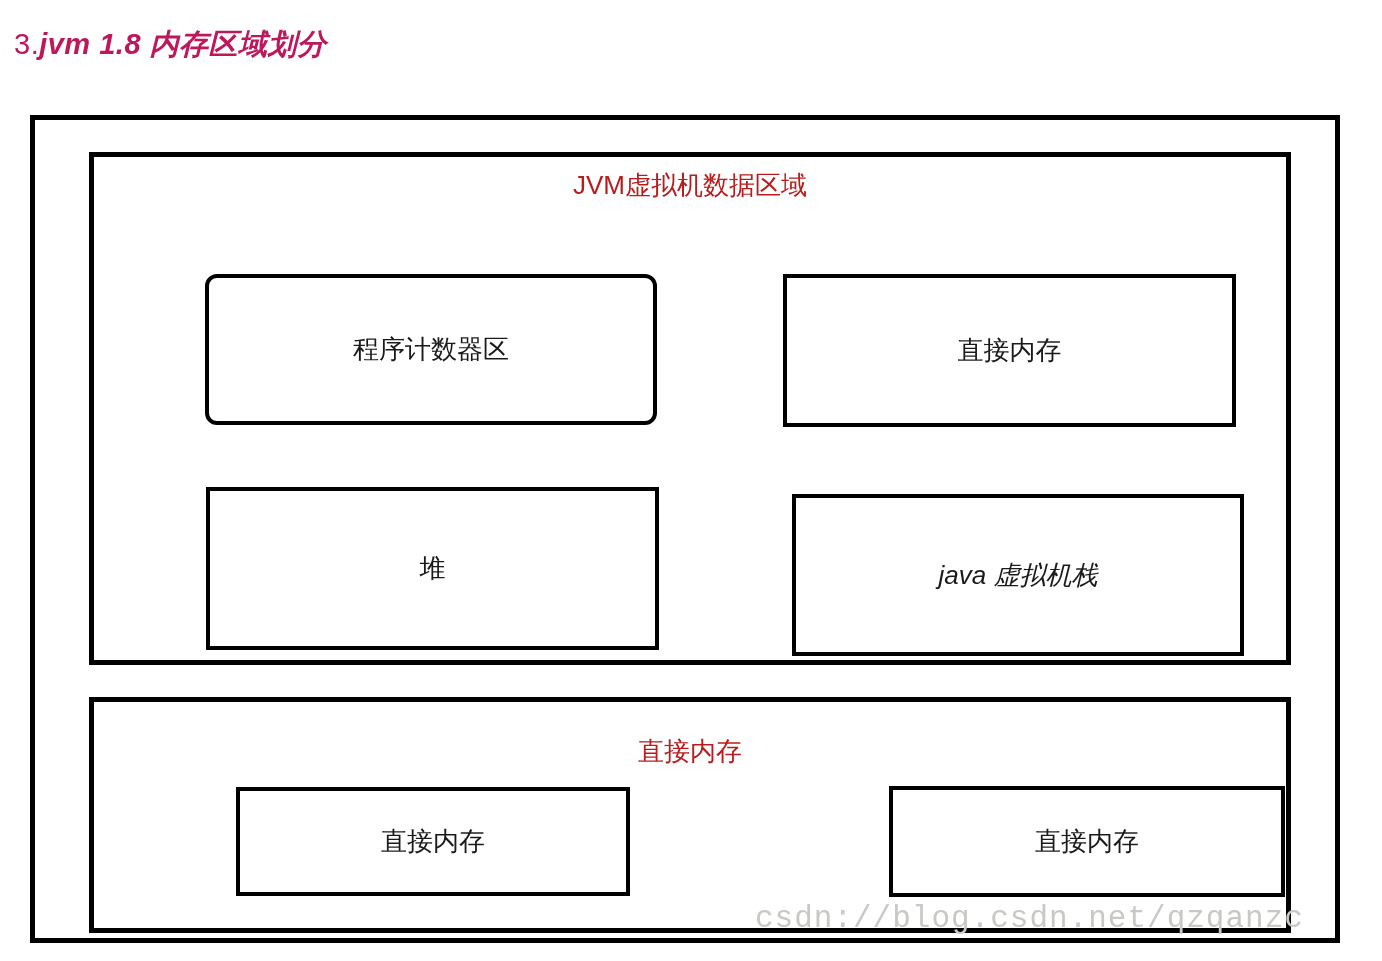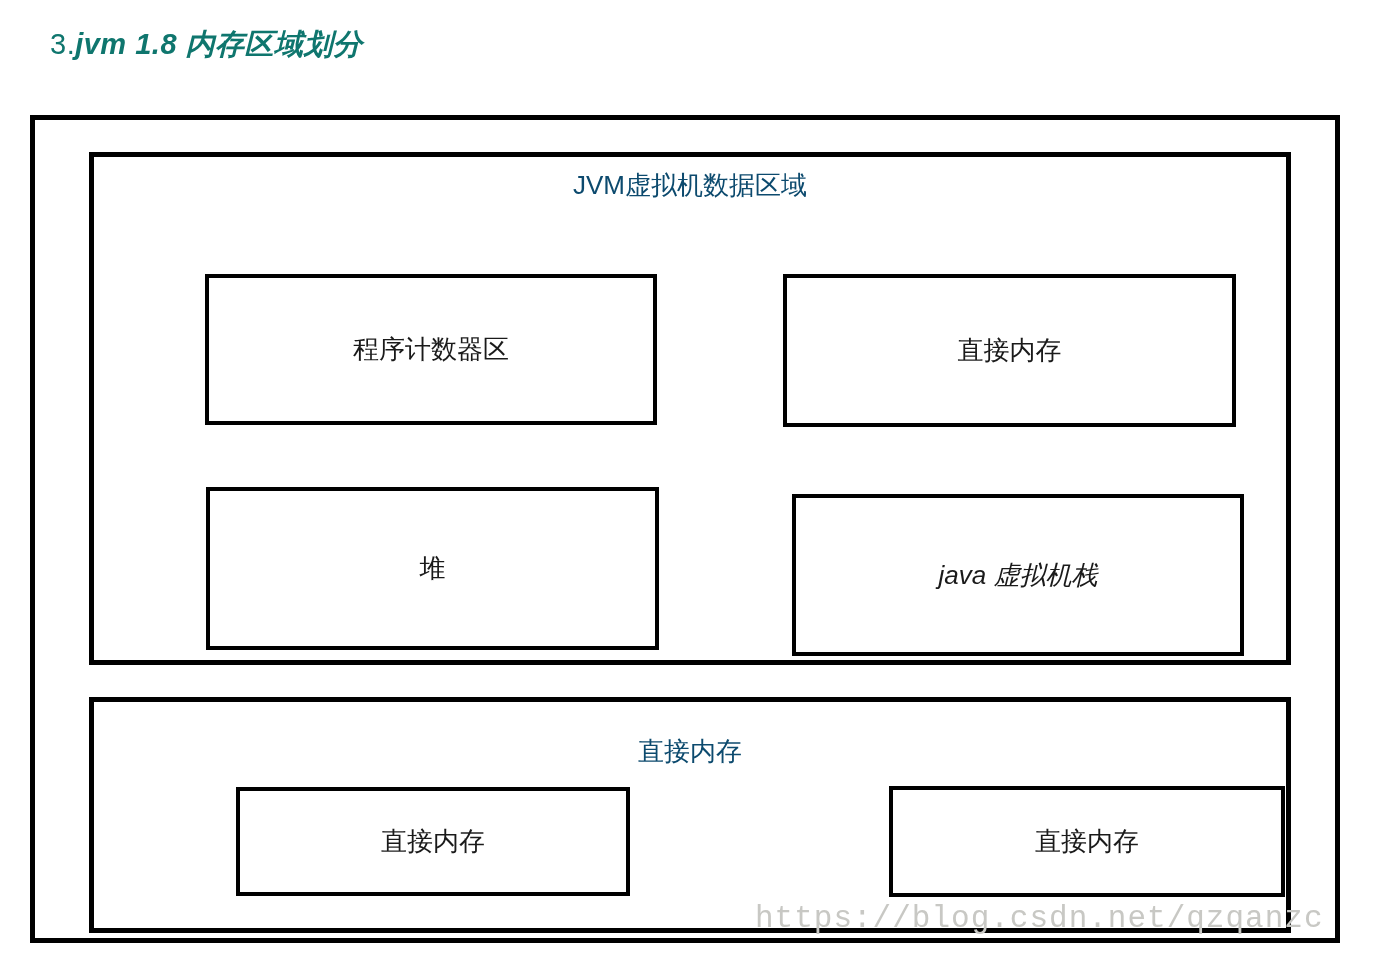--- a/index.html
+++ b/index.html
@@ -13,24 +13,23 @@
     width: 1382px;
     height: 961px;
     background: #ffffff;
     overflow: hidden;
   }
   .page-title {
     position: absolute;
     left: 14px;
     top: 6px;
     font-size: 29px;
-    color: #0f766e;
+    color: #be185d;
     letter-spacing: 0.5px;
     white-space: nowrap;
-    margin-left: 36px;
   }
   .page-title .title-prefix {
     font-style: normal;
     font-weight: normal;
   }
   .page-title .title-main {
     font-style: italic;
     font-weight: bold;
   }
   .outer-box {
@@ -59,21 +58,21 @@
     height: 226px;
     border: 5px solid #000000;
     background: #ffffff;
   }
   .area-title {
     position: absolute;
     left: 0;
     width: 100%;
     text-align: center;
     font-size: 26px;
-    color: #0c4a6e;
+    color: #b91c1c;
     font-weight: normal;
   }
   .jvm-box .area-title { top: 11px; }
   .native-box .area-title { top: 32px; }
   .mem-box {
     position: absolute;
     border: 4px solid #000000;
     background: #ffffff;
     display: flex;
     align-items: center;
@@ -108,21 +107,21 @@
 
   <h1 class="page-title">
     <span class="title-prefix">3.</span><span class="title-main">jvm 1.8 内存区域划分</span>
   </h1>
 
   <div class="outer-box">
 
     <div class="jvm-box" style="left:54px; top:32px;">
       <div class="area-title">JVM虚拟机数据区域</div>
 
-      <div class="mem-box box-pc" style="left:111px; top:117px;">
+      <div class="mem-box box-pc" style="left:111px; top:117px;border-radius:12px;">
         <span>程序计数器区</span>
       </div>
 
       <div class="mem-box box-nms" style="left:689px; top:117px;">
         <span>直接内存</span>
       </div>
 
       <div class="mem-box box-heap" style="left:112px; top:330px;">
         <span>堆</span>
       </div>
@@ -139,15 +138,15 @@
         <span>直接内存</span>
       </div>
 
       <div class="mem-box box-direct" style="left:795px; top:84px;">
         <span>直接内存</span>
       </div>
     </div>
 
   </div>
 
-  <div class="watermark">https://blog.csdn.net/qzqanzc</div>
+  <div class="watermark">csdn://blog.csdn.net/qzqanzc</div>
 
 </div>
 
 </body></html>

